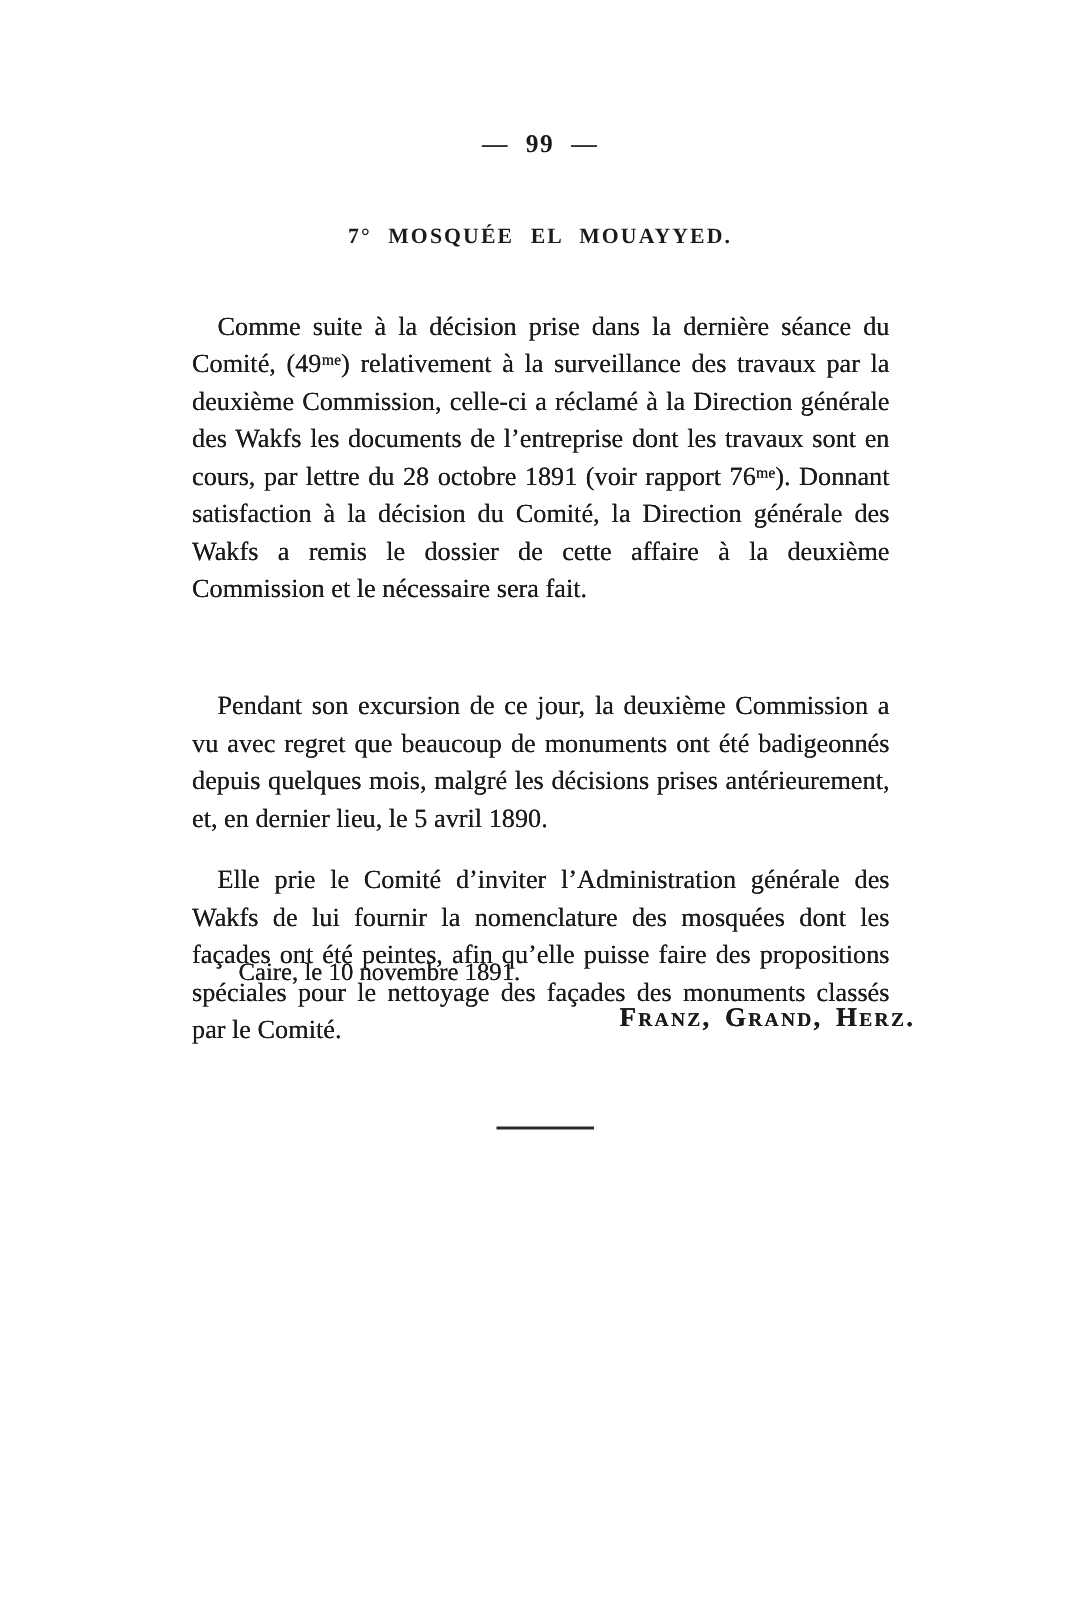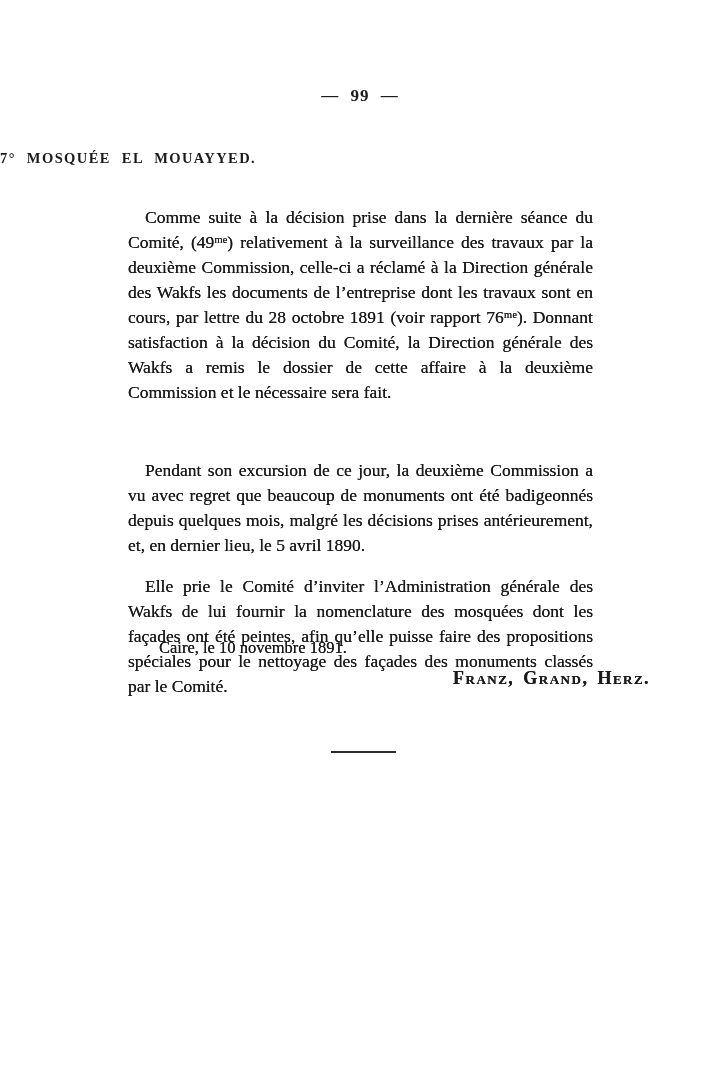--- a/index.html
+++ b/index.html
@@ -24,21 +24,21 @@
     text-align: center;
     font-size: 17px;
     font-weight: bold;
     letter-spacing: 1px;
     word-spacing: 6px;
   }
   .section-heading {
     position: absolute;
     left: 0;
     width: 100%;
-    text-align: left;
+    text-align: center;
     font-size: 14.5px;
     font-weight: bold;
     letter-spacing: 1.4px;
     word-spacing: 6px;
     white-space: nowrap;
   }
   .heading-7 { top: 150px; }
   .heading-8 { top: 400px; }
   .body-text {
     position: absolute;
@@ -65,21 +65,20 @@
   .signature {
     position: absolute;
     left: 413px;
     top: 668px;
     font-size: 18px;
     font-variant: small-caps;
     font-weight: 600;
     letter-spacing: 1.5px;
     word-spacing: 3px;
     text-shadow: 0 0 0.4px #1b1b1b;
-    margin-left: 40px;
   }
   .end-rule {
     position: absolute;
     left: 331px;
     top: 751px;
     width: 65px;
     height: 0;
     border-top: 2px solid #2c2c2c;
   }
 </style>

